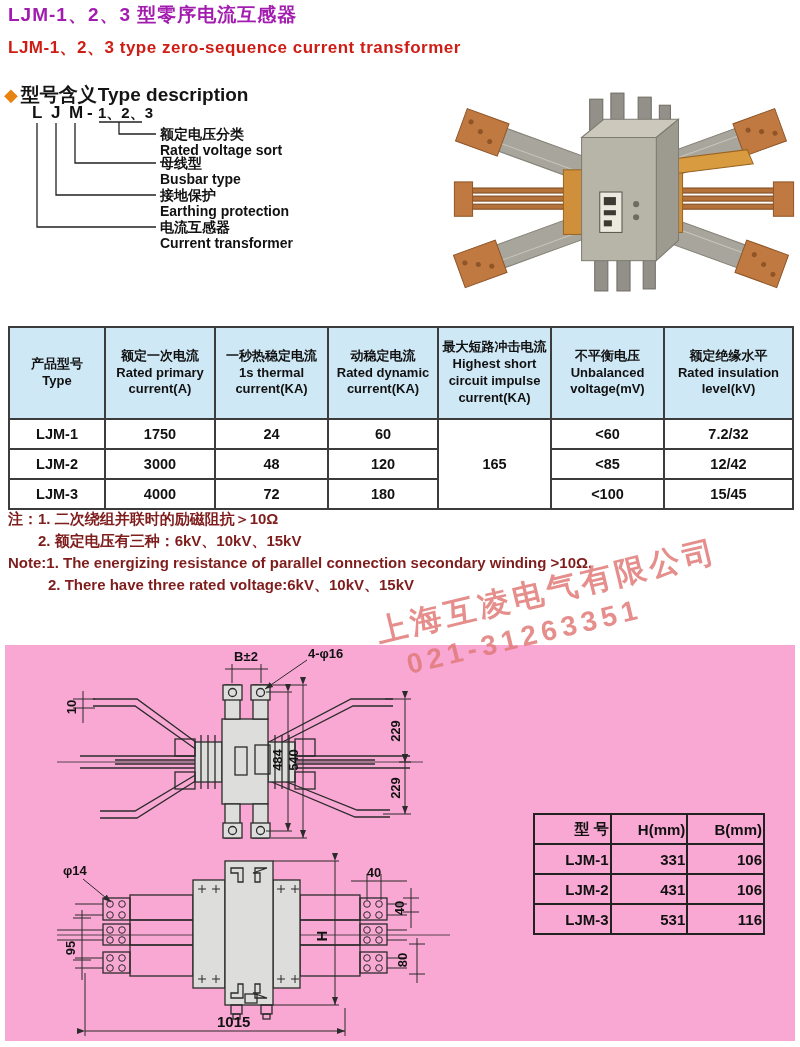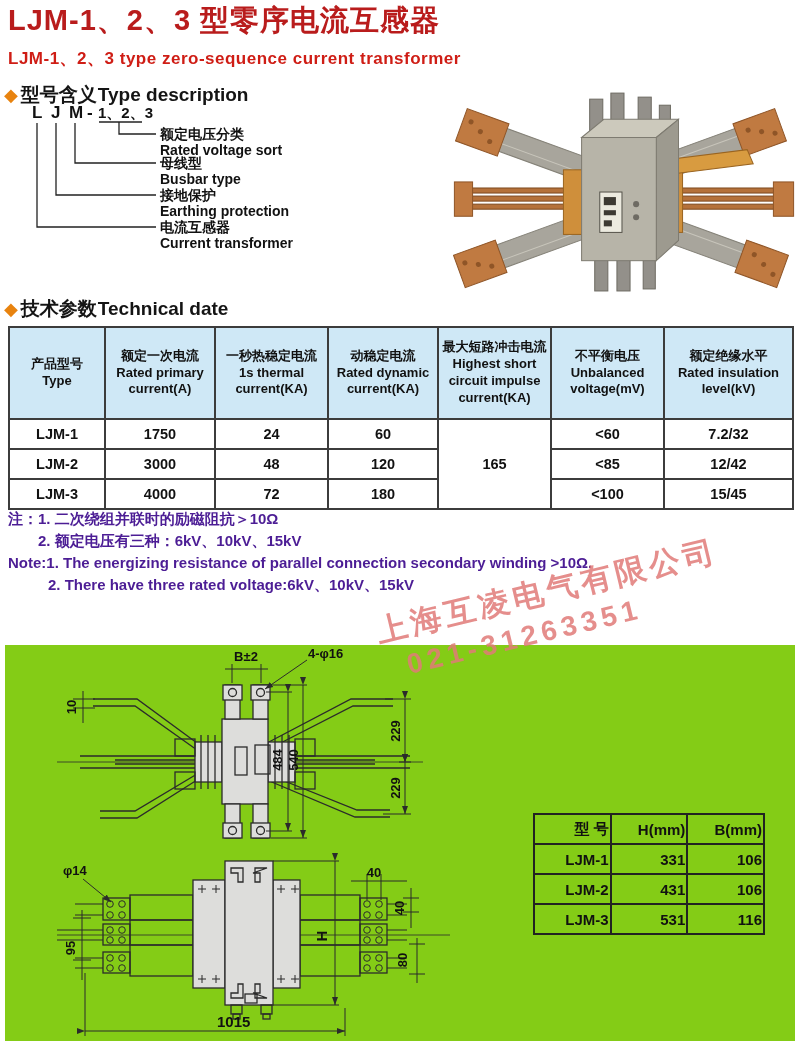--- a/index.html
+++ b/index.html
@@ -1,47 +1,47 @@
 <!DOCTYPE html>
 <html><head>
 <meta charset="utf-8">
 <style>
   html,body{margin:0;padding:0;background:#fff;}
   .page{position:relative;width:800px;height:1047px;background:#fff;overflow:hidden;
         font-family:"Liberation Sans","DejaVu Sans",sans-serif;color:#111;}
   
   .title-block{position:absolute;left:8px;top:4px;}
-  .title-zh{font-size:29px;font-weight:bold;color:#b91c1c;letter-spacing:1px;line-height:1.15;}
+  .title-zh{font-size:19px;font-weight:bold;color:#a21caf;letter-spacing:1px;line-height:1.15;}
   .title-en{font-size:17px;font-weight:bold;color:#cf1d15;letter-spacing:.5px;margin-top:10px;}
   
   .sec-heading{position:absolute;left:4px;font-size:19px;font-weight:bold;color:#141414;white-space:nowrap;}
   .diamond{color:#e8830f;font-size:18px;margin-right:3px;}
   .sec-heading .en{margin-left:1px;}
   
   .photo{position:absolute;left:452px;top:83px;width:344px;height:212px;}
   
   .type-diagram{position:absolute;left:24px;top:103px;}
   .type-diagram text{fill:#111;font-weight:bold;font-family:"Liberation Sans",sans-serif;}
   
   .tech-table{position:absolute;left:8px;top:326px;width:784px;border-collapse:collapse;table-layout:fixed;}
   .tech-table th,.tech-table td{border:2px solid #3c3c3c;text-align:center;vertical-align:middle;padding:1px 2px;}
   .tech-table th{background:#cfe8f6;font-size:13px;font-weight:bold;height:88px;line-height:1.3;}
   .tech-table td{font-size:14.5px;font-weight:600;height:26px;background:#fff;}
   
-  .notes{position:absolute;left:8px;top:508px;font-size:15px;font-weight:bold;line-height:22px;color:#4c1d95;}
+  .notes{position:absolute;left:8px;top:508px;font-size:15px;font-weight:bold;line-height:22px;color:#7f1d1d;}
   .notes .ind-zh{padding-left:30px;}
   .notes .ind-en{padding-left:40px;}
   
   .watermark{position:absolute;left:372px;top:612px;transform:rotate(-13.5deg);transform-origin:0 0;
              color:rgba(224,122,120,0.85);pointer-events:none;z-index:5;}
   .wm-company{font-size:31px;font-weight:bold;letter-spacing:4px;white-space:nowrap;
               text-shadow:1px 1px 0 rgba(255,255,255,.55);}
   .wm-phone{font-size:28px;font-weight:bold;letter-spacing:5px;margin:2px 0 0 22px;white-space:nowrap;}
   
-  .panel{position:absolute;left:5px;top:645px;width:790px;height:396px;background:#84cc16;}
+  .panel{position:absolute;left:5px;top:645px;width:790px;height:396px;background:#f9a8d4;}
   .panel svg text{fill:#111;font-weight:bold;font-family:"Liberation Sans",sans-serif;}
   .topview{position:absolute;left:50px;top:2px;}
   .frontview{position:absolute;left:50px;top:203px;}
   
   .dim-table{position:absolute;left:528px;top:168px;width:232px;border-collapse:collapse;table-layout:fixed;}
   .dim-table th,.dim-table td{border:2px solid #222;text-align:right;font-weight:bold;height:26px;background:transparent;}
   .dim-table th{font-size:15px;}
   .dim-table td{font-size:15px;}
 </style>
 </head>
@@ -128,23 +128,20 @@
       <text x="136" y="52">Rated voltage sort</text>
       <text x="136" y="65">母线型</text>
       <text x="136" y="81">Busbar type</text>
       <text x="136" y="97">接地保护</text>
       <text x="136" y="113">Earthing protection</text>
       <text x="136" y="129">电流互感器</text>
       <text x="136" y="145">Current transformer</text>
     </g>
   </svg>
 
-  <div class="sec-heading" style="top:296px">
-    <span class="diamond">◆</span><span>技术参数</span><span class="en">Technical date</span>
-  </div>
 
   <table class="tech-table">
     <colgroup>
       <col style="width:96px">
         <col style="width:110px">
         <col style="width:113px">
         <col style="width:110px">
       <col style="width:113px">
         <col style="width:113px">
         <col style="width:129px">

